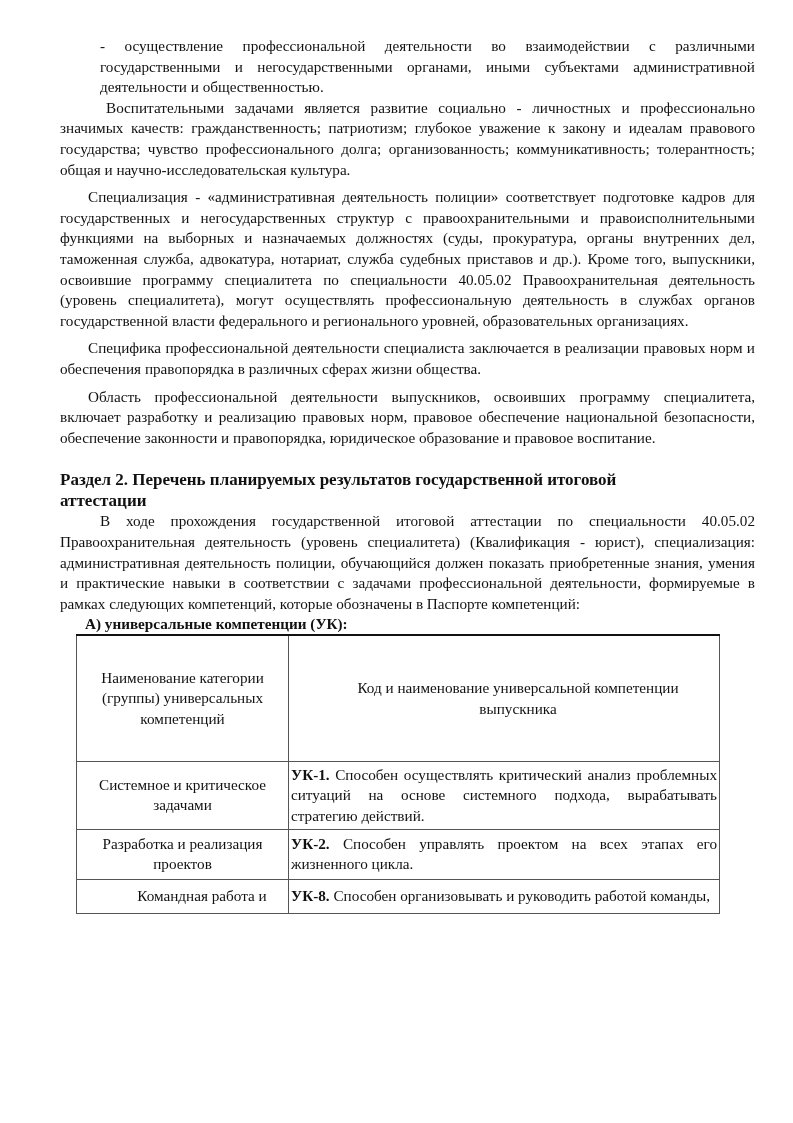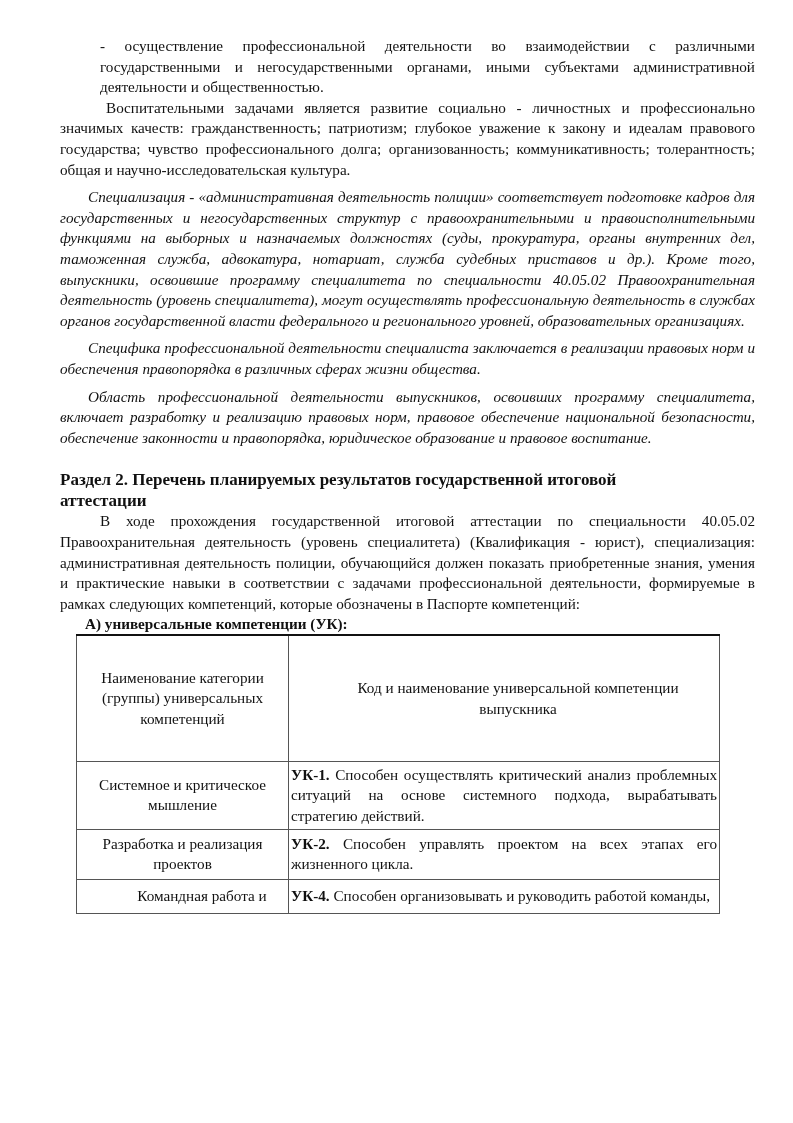--- a/index.html
+++ b/index.html
@@ -3,21 +3,21 @@
 <meta charset="utf-8">
 <style>
   html, body { margin: 0; padding: 0; background: #ffffff; }
   body { width: 793px; height: 1123px; overflow: hidden; position: relative;
          font-family: "Liberation Serif", serif; color: #111; font-size: 15.2px; }
   .page { position: absolute; left: 60px; top: 36px; width: 695px; }
   p { margin: 0; line-height: 20.6px; text-align: justify; }
   .ind { text-indent: 28px; }
   .ind2 { text-indent: 46px; }
   .ind3 { text-indent: 40px; }
-  .gap { margin-top: 7px; font-style: italic; }
+  .gap { margin-top: 7px; }
   h2 { font-size: 17px; font-weight: bold; text-align: left; margin: 22px 0 0 0; line-height: 20.6px; }
   .sub { font-weight: bold; margin-left: 25px; line-height: 20px; text-align: left; }
   table { border-collapse: collapse; margin-left: 16px; width: 644px; font-size: 15.2px; }
   td { border: 1px solid #555; vertical-align: middle; padding: 0 2px; line-height: 20.6px; }
   thead td { border-top: 2.5px solid #111; }
   td.cat { width: 168px; text-align: center; }
   td.code { text-align: justify; }
   td.hdr-code { text-align: center; padding-left: 30px; }
   .b { font-weight: bold; }
 </style>
@@ -41,26 +41,26 @@
 
   <table>
     <thead>
       <tr style="height:126px;">
         <td class="cat">Наименование категории (группы) универсальных компетенций</td>
         <td class="hdr-code">Код и наименование универсальной компетенции выпускника</td>
       </tr>
     </thead>
     <tbody>
       <tr style="height:68px;">
-        <td class="cat">Системное и критическое мышление</td>
+        <td class="cat">Системное и критическое задачами</td>
         <td class="code"><span class="b">УК-1.</span><span> Способен осуществлять критический анализ проблемных ситуаций на основе системного подхода, вырабатывать стратегию действий.</span></td>
       </tr>
       <tr style="height:50px;">
         <td class="cat">Разработка и реализация проектов</td>
         <td class="code"><span class="b">УК-2.</span><span> Способен управлять проектом на всех этапах его жизненного цикла.</span></td>
       </tr>
       <tr style="height:34px;">
         <td class="cat" style="vertical-align:top;padding-top:6px;padding-left:41px;">Командная работа и</td>
-        <td class="code" style="vertical-align:top;padding-top:6px;text-align:left;"><span class="b">УК-4.</span><span> Способен организовывать и руководить работой команды,</span></td>
+        <td class="code" style="vertical-align:top;padding-top:6px;text-align:left;"><span class="b">УК-8.</span><span> Способен организовывать и руководить работой команды,</span></td>
       </tr>
     </tbody>
   </table>
 </div>
 
 </body></html>

